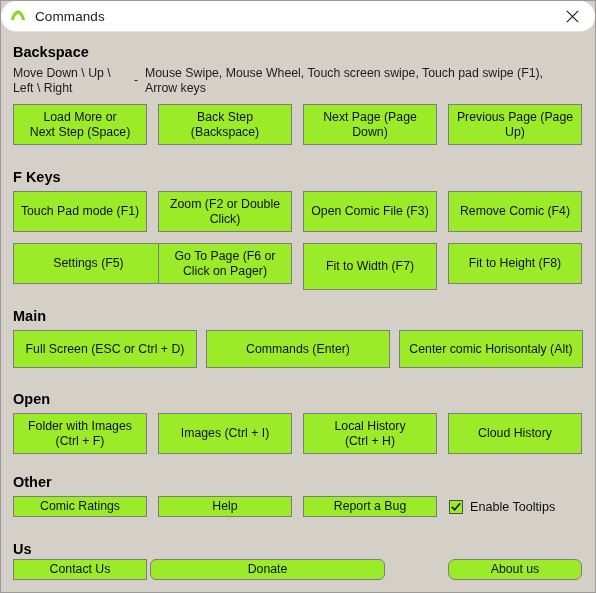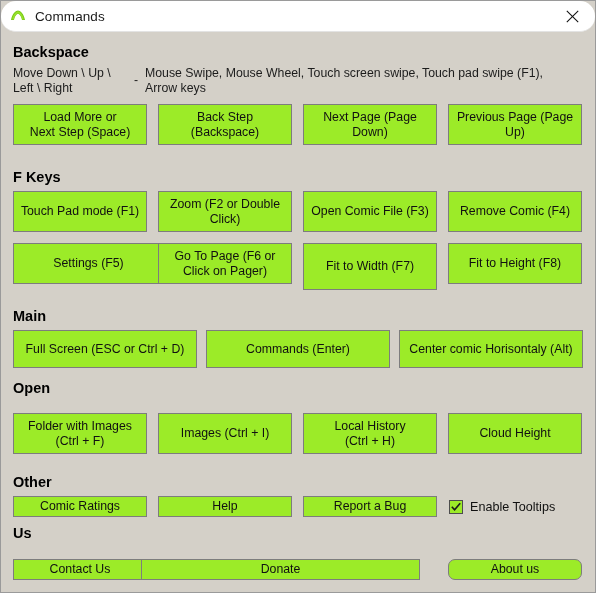--- a/index.html
+++ b/index.html
@@ -181,44 +181,44 @@
 Click on Pager)</div>
     <div class="btn" style="left:302px; top:211px; width:134px; height:47px;">Fit to Width (F7)</div>
     <div class="btn" style="left:447px; top:211px; width:134px; height:41px;">Fit to Height (F8)</div>
 
     <div class="sec-title" style="left:12px; top:276px;">Main</div>
 
     <div class="btn" style="left:12px; top:298px; width:184px; height:38px;">Full Screen (ESC or Ctrl + D)</div>
     <div class="btn" style="left:205px; top:298px; width:184px; height:38px;">Commands (Enter)</div>
     <div class="btn" style="left:398px; top:298px; width:184px; height:38px;">Center comic Horisontaly (Alt)</div>
 
-    <div class="sec-title" style="left:12px; top:348px;">Open</div>
+    <div class="sec-title" style="left:12px; top:359px;">Open</div>
 
     <div class="btn" style="left:12px; top:381px; width:134px; height:41px;">Folder with Images
 (Ctrl + F)</div>
     <div class="btn" style="left:157px; top:381px; width:134px; height:41px;">Images (Ctrl + I)</div>
     <div class="btn" style="left:302px; top:381px; width:134px; height:41px;">Local History
 (Ctrl + H)</div>
-    <div class="btn" style="left:447px; top:381px; width:134px; height:41px;">Cloud Height</div>
+    <div class="btn" style="left:447px; top:381px; width:134px; height:41px;">Cloud History</div>
 
     <div class="sec-title" style="left:12px; top:442px;">Other</div>
 
     <div class="btn" style="left:12px; top:464px; width:134px; height:21px;">Comic Ratings</div>
     <div class="btn" style="left:157px; top:464px; width:134px; height:21px;">Help</div>
     <div class="btn" style="left:302px; top:464px; width:134px; height:21px;">Report a Bug</div>
 
     <div class="chk-wrap" style="left:448px; top:464px; height:21px;">
       <span class="chk-box">
         <svg width="10" height="10" viewBox="0 0 10 10">
           <polyline points="0.8,4.8 3.6,7.8 9.2,1.2" fill="none" stroke="#1a1a1a" stroke-width="1.6"></polyline>
         </svg>
       </span>
       <span class="chk-label">Enable Tooltips</span>
     </div>
 
-    <div class="sec-title" style="left:12px; top:493px;">Us</div>
+    <div class="sec-title" style="left:12px; top:509px;">Us</div>
 
     <div class="btn" style="left:12px; top:527px; width:134px; height:21px;">Contact Us</div>
-    <div class="btn" style="left:140px; top:527px; width:279px; height:21px;">Donate</div>
+    <div class="btn" style="left:149px; top:527px; width:235px; height:21px;border-radius:6px;">Donate</div>
     <div class="btn" style="left:447px; top:527px; width:134px; height:21px;border-radius:7px;">About us</div>
 
   </div>
 </div>
 
 </body></html>

